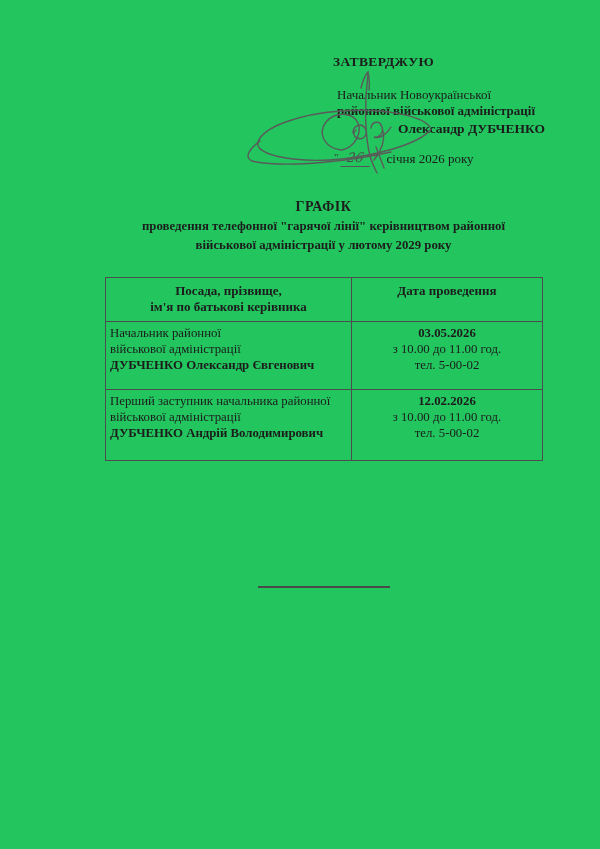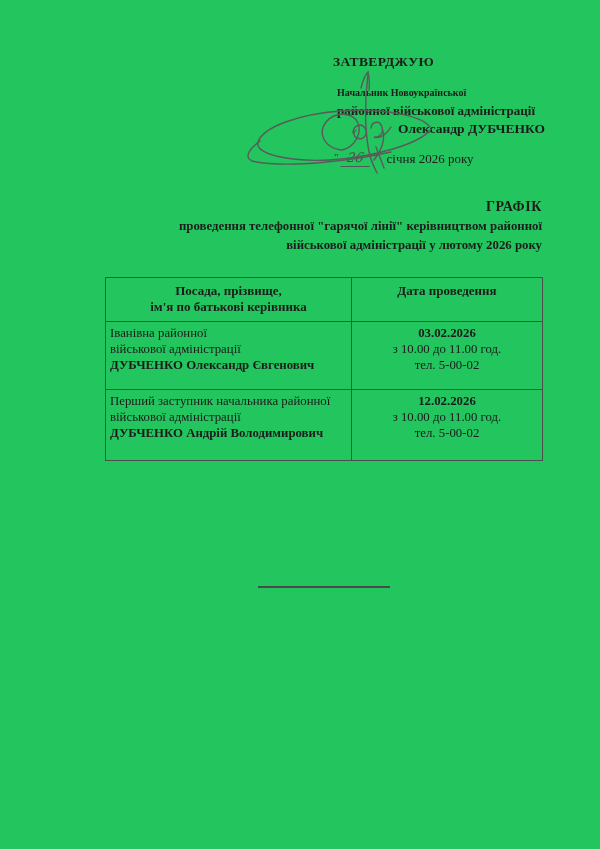--- a/index.html
+++ b/index.html
@@ -10,21 +10,21 @@
     background:#22c55e;
     font-family:"Liberation Serif", serif;
     color:#1c1c1c;
     overflow:hidden;
     padding-left:16px;
   }
   .abs { position:absolute; }
 
   
   .approve-label { left:333px; top:54px; font-weight:bold; font-size:13.5px; letter-spacing:.4px; }
-  .approver-line1 { left:337px; top:87px; font-weight:bold; font-size:10px; }
+  .approver-line1 { left:337px; top:87px; font-weight:normal; font-size:13px; }
   .approver-line2 { left:337px; top:103px; font-weight:bold; font-size:13px; }
   .approver-name { left:398px; top:121px; font-weight:bold; font-size:13.5px; }
 
   .date-line { left:334px; top:150px; font-size:13px; display:flex; align-items:flex-end; }
   .q { font-size:11px; color:#3a3a3a; position:relative; top:-4px; }
   .hand-day {
     display:inline-block;
     font-family:"DejaVu Serif", serif;
     font-style:italic;
     font-size:13px;
@@ -33,21 +33,21 @@
     padding:0 7px 1px 5px;
     transform:skewX(-10deg);
     margin:0 3px;
   }
   .date-rest { margin-left:9px; font-size:13px; }
 
   
   .sig-svg { left:0; top:0; width:600px; height:849px; pointer-events:none; }
 
   
-  .doc-title-block { left:105px; top:199px; width:437px; text-align:right; }
+  .doc-title-block { left:105px; top:199px; width:437px; text-align:center; }
   .doc-title-main { font-weight:bold; font-size:14px; letter-spacing:.6px; }
   .doc-title-sub { font-weight:bold; font-size:12.8px; margin-top:3px; line-height:16px; }
 
   
   .sched-table {
     position:absolute; left:105px; top:277px; width:437px;
     border-collapse:collapse; table-layout:fixed;
     font-size:12.8px; line-height:16px;
   }
   .sched-table td, .sched-table th {
@@ -105,45 +105,45 @@
       <path d="M 371 128 C 372 121, 380 120, 382 127 C 384 133, 379 138, 374 137 C 380 139, 387 134, 391 127"></path>
       <path d="M 383 131 C 385 141, 381 152, 374 160"></path>
 
       <path d="M 376 147 L 384 168"></path>
     </g>
   </svg>
 
   <div class="abs doc-title-block">
     <div class="doc-title-main">ГРАФІК</div>
     <div class="doc-title-sub">проведення телефонної "гарячої лінії" керівництвом районної</div>
-    <div class="doc-title-sub">військової адміністрації  у лютому 2026 року</div>
+    <div class="doc-title-sub">військової адміністрації  у лютому 2029 року</div>
   </div>
 
   <table class="sched-table">
     <colgroup>
         <col class="col-position">
         <col class="col-date">
       </colgroup>
     <tbody>
         <tr class="hdr">
       <th>
         <div>Посада, прізвище,</div>
         <div>ім'я по батькові керівника</div>
       </th>
       <th>Дата проведення</th>
     </tr>
 
     <tr class="r1">
       <td class="cell-pos">
-        <div>Іванівна районної</div>
+        <div>Начальник районної</div>
         <div>військової адміністрації</div>
         <div class="leader-name">ДУБЧЕНКО Олександр Євгенович</div>
       </td>
       <td class="cell-date">
-        <div class="date-bold">03.02.2026</div>
+        <div class="date-bold">03.05.2026</div>
         <div>з 10.00 до 11.00 год.</div>
         <div>тел. 5-00-02</div>
       </td>
     </tr>
 
     <tr class="r2">
       <td class="cell-pos">
         <div>Перший заступник начальника районної</div>
         <div>військової адміністрації</div>
         <div class="leader-name">ДУБЧЕНКО Андрій Володимирович</div>

